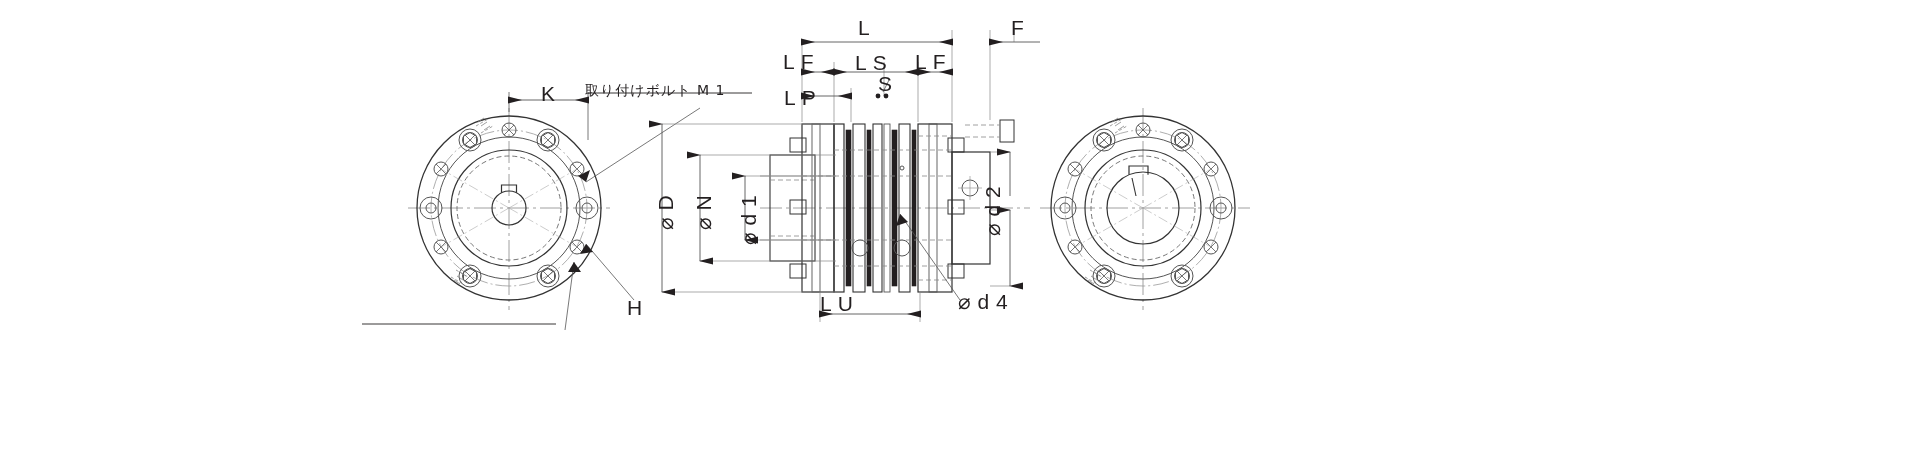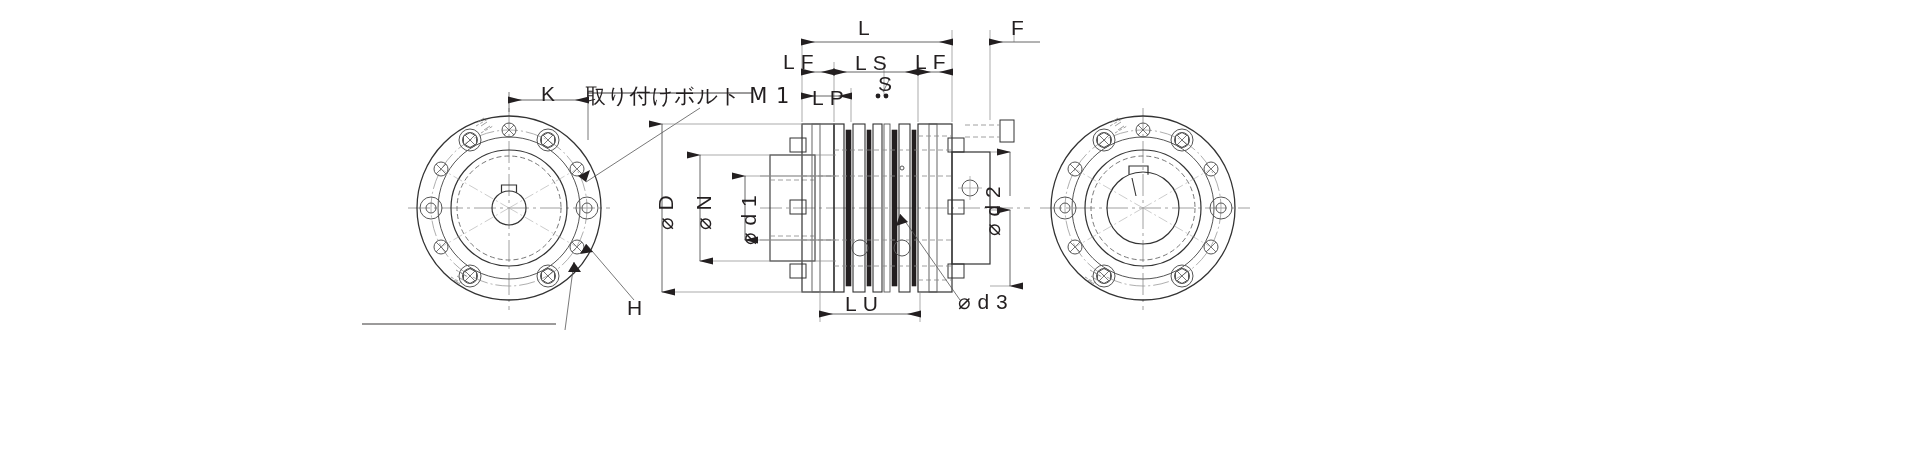--- a/index.html
+++ b/index.html
@@ -3,21 +3,21 @@
 <meta charset="utf-8">
 <style>
   html,body{margin:0;padding:0;background:#ffffff;}
   body{width:1920px;height:450px;overflow:hidden;
        font-family:"Liberation Sans","DejaVu Sans",sans-serif;}
   #stage{position:relative;width:1920px;height:450px;background:#fff;}
   svg{position:absolute;left:0;top:0;}
   .lbl{position:absolute;color:#231f20;white-space:nowrap;
        font-family:"Liberation Sans","DejaVu Sans",sans-serif;}
   .dim-lbl{font-size:21px;letter-spacing:.5px;}
-  .jp-lbl{font-size:21px;font-family:"DejaVu Sans","Liberation Sans",sans-serif;letter-spacing:1px;}
+  .jp-lbl{font-size:14px;font-family:"DejaVu Sans","Liberation Sans",sans-serif;letter-spacing:1px;}
   .rot90{transform:rotate(-90deg);transform-origin:left top;}
 </style>
 </head>
 <body>
 
 <div id="stage">
 
 <svg width="1920" height="450" viewBox="0 0 1920 450">
   <defs>
     <marker id="ar" markerWidth="14" markerHeight="8" refX="13" refY="4" orient="auto" markerUnits="userSpaceOnUse">
@@ -306,24 +306,24 @@
 
 <div class="lbl dim-lbl" style="left:627px;top:296px;">H</div>
 
 <div class="lbl dim-lbl" style="left:858px;top:16px;">L</div>
 <div class="lbl dim-lbl" style="left:1011px;top:16px;">F</div>
 
 <div class="lbl dim-lbl" style="left:783px;top:50px;">L F</div>
 <div class="lbl dim-lbl" style="left:855px;top:51px;">L S</div>
 <div class="lbl dim-lbl" style="left:915px;top:50px;">L F</div>
 
-<div class="lbl dim-lbl" style="left:784px;top:86px;margin-left:28px;">L P</div>
+<div class="lbl dim-lbl" style="left:784px;top:86px;">L P</div>
 <div class="lbl dim-lbl" style="left:878px;top:72px;">S</div>
 
 <div class="lbl dim-lbl rot90" style="left:654px;top:230px;">⌀ D</div>
 <div class="lbl dim-lbl rot90" style="left:692px;top:230px;">⌀ N</div>
 <div class="lbl dim-lbl rot90" style="left:737px;top:245px;">⌀ d 1</div>
 <div class="lbl dim-lbl rot90" style="left:981px;top:236px;">⌀ d 2</div>
-<div class="lbl dim-lbl" style="left:958px;top:290px;">⌀ d 3</div>
-
-<div class="lbl dim-lbl" style="left:845px;top:292px;text-align:center;">L U</div>
+<div class="lbl dim-lbl" style="left:958px;top:290px;">⌀ d 4</div>
+
+<div class="lbl dim-lbl" style="left:820px;top:292px;text-align:center;">L U</div>
 
 </div>
 
 </body></html>

